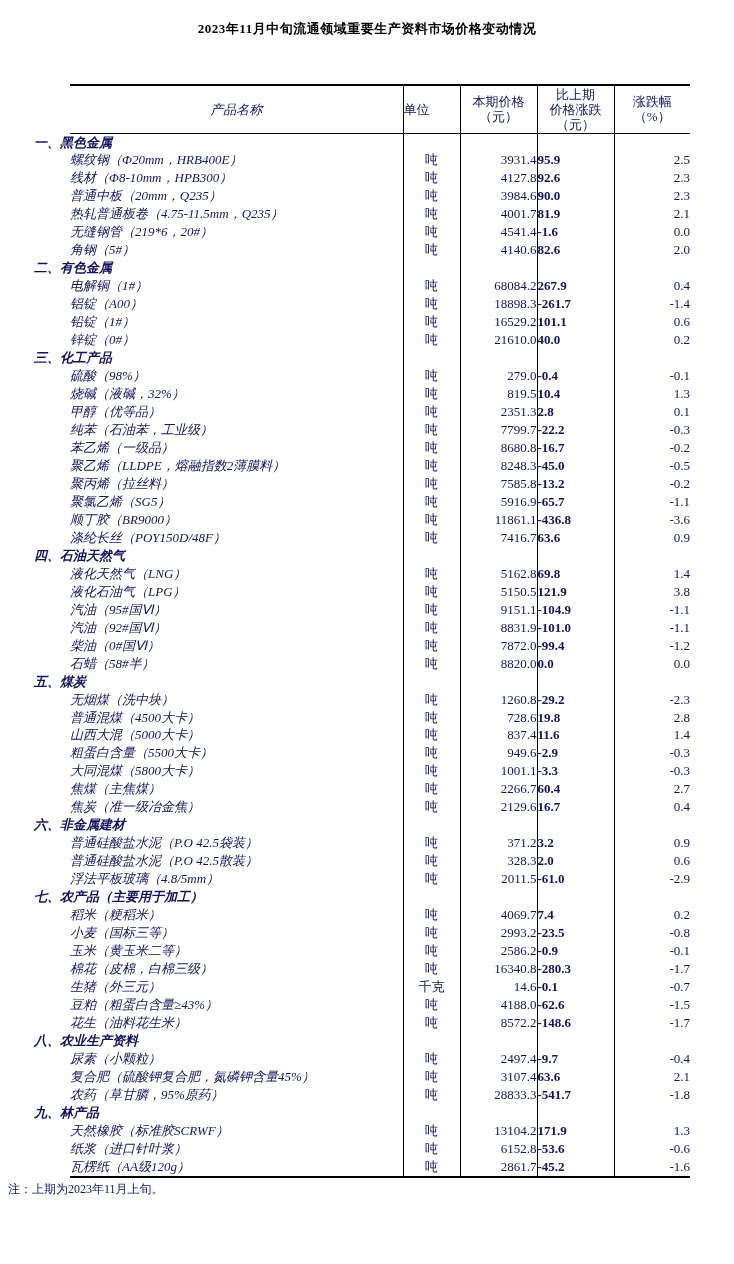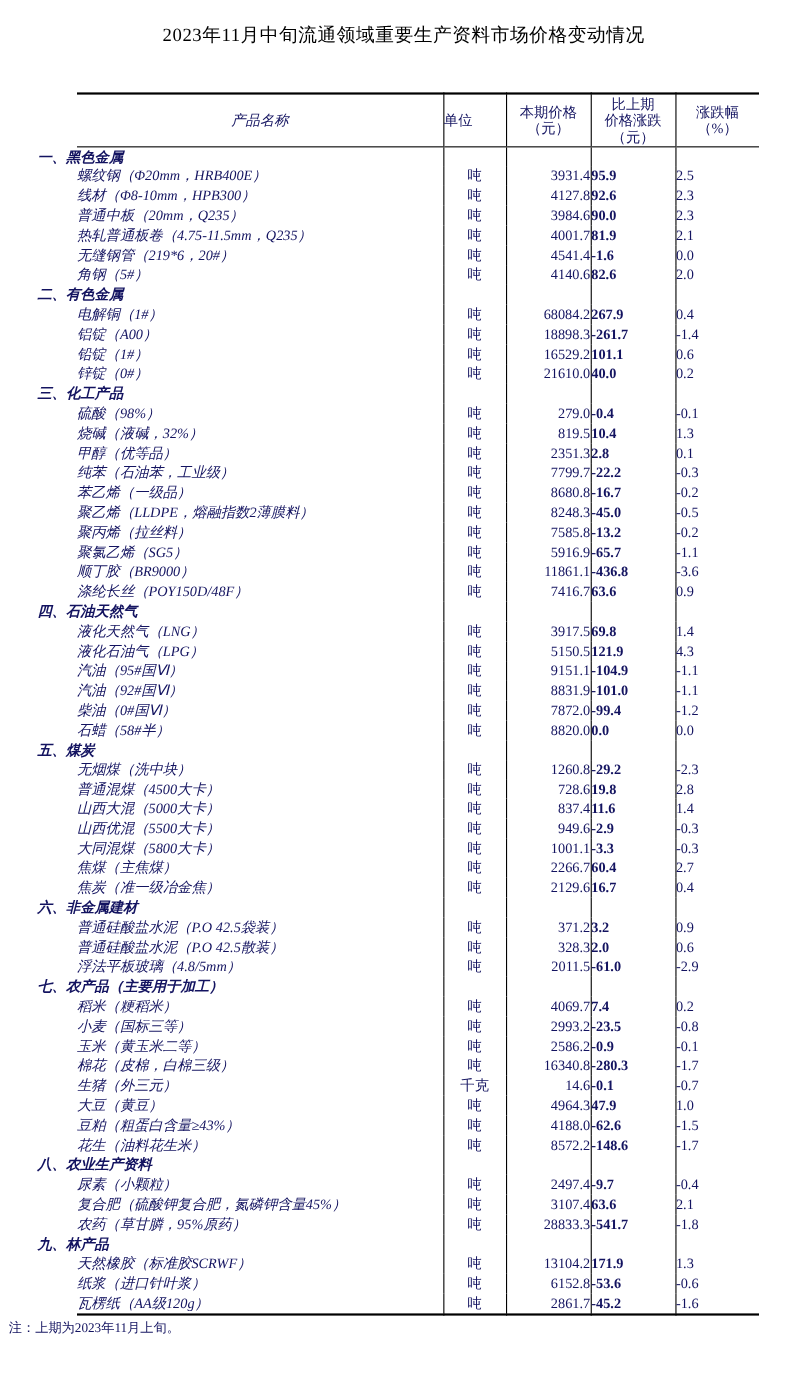--- a/index.html
+++ b/index.html
@@ -13,22 +13,22 @@
     position:relative;
     width:734px; height:1264px;
     background:#ffffff;
     overflow:hidden;
   }
   .doc-title {
     margin:0;
     padding-top:20px;
     height:22px;
     text-align:center;
-    font-size:17px;
-    font-weight:normal;
+    font-size:13px;
+    font-weight:bold;
     color:#000000;
     letter-spacing:0.5px;
   }
   table.price-table {
     margin-left:70px;
     margin-top:42px;
     width:620px;
     table-layout:fixed;
     border-collapse:collapse;
     border-top:2px solid #000000;
@@ -53,21 +53,21 @@
     vertical-align:middle;
     overflow:visible;
     white-space:nowrap;
   }
   
   .c-unit, .c-price, .c-change, .c-pct { border-left:1px solid #000000; }
   .c-product { text-align:left; padding-left:8px;font-style:italic; }
   .c-unit   { text-align:center; }
   .c-price  { text-align:right; padding-right:6px; }
   .c-change { text-align:left; padding-right:6px;font-weight:bold; }
-  .c-pct    { padding-right:5px; }
+  .c-pct    { text-align:right; padding-right:5px; }
   .section-name {
     font-weight:bold;
     margin-left:-36px; 
     display:inline-block;
   }
   .footnote {
     margin:0;
     padding-left:8px;
     padding-top:3px;
     font-size:12px;
@@ -267,30 +267,30 @@
         <tr>
           <td class="c-product"><span class="section-name">四、石油天然气</span></td>
           <td class="c-unit"></td>
           <td class="c-price"></td>
           <td class="c-change"></td>
           <td class="c-pct"></td>
         </tr>
         <tr>
           <td class="c-product">液化天然气（LNG）</td>
           <td class="c-unit">吨</td>
-          <td class="c-price">3917.5</td>
+          <td class="c-price">5162.8</td>
           <td class="c-change">69.8</td>
           <td class="c-pct">1.4</td>
         </tr>
         <tr>
           <td class="c-product">液化石油气（LPG）</td>
           <td class="c-unit">吨</td>
           <td class="c-price">5150.5</td>
           <td class="c-change">121.9</td>
-          <td class="c-pct">4.3</td>
+          <td class="c-pct">3.8</td>
         </tr>
         <tr>
           <td class="c-product">汽油（95#国Ⅵ）</td>
           <td class="c-unit">吨</td>
           <td class="c-price">9151.1</td>
           <td class="c-change">-104.9</td>
           <td class="c-pct">-1.1</td>
         </tr>
         <tr>
           <td class="c-product">汽油（92#国Ⅵ）</td>
@@ -335,21 +335,21 @@
           <td class="c-pct">2.8</td>
         </tr>
         <tr>
           <td class="c-product">山西大混（5000大卡）</td>
           <td class="c-unit">吨</td>
           <td class="c-price">837.4</td>
           <td class="c-change">11.6</td>
           <td class="c-pct">1.4</td>
         </tr>
         <tr>
-          <td class="c-product">山西优混（5500大卡）</td>
+          <td class="c-product">粗蛋白含量（5500大卡）</td>
           <td class="c-unit">吨</td>
           <td class="c-price">949.6</td>
           <td class="c-change">-2.9</td>
           <td class="c-pct">-0.3</td>
         </tr>
         <tr>
           <td class="c-product">大同混煤（5800大卡）</td>
           <td class="c-unit">吨</td>
           <td class="c-price">1001.1</td>
           <td class="c-change">-3.3</td>
@@ -431,27 +431,20 @@
           <td class="c-price">16340.8</td>
           <td class="c-change">-280.3</td>
           <td class="c-pct">-1.7</td>
         </tr>
         <tr>
           <td class="c-product">生猪（外三元）</td>
           <td class="c-unit">千克</td>
           <td class="c-price">14.6</td>
           <td class="c-change">-0.1</td>
           <td class="c-pct">-0.7</td>
-        </tr>
-        <tr>
-          <td class="c-product">大豆（黄豆）</td>
-          <td class="c-unit">吨</td>
-          <td class="c-price">4964.3</td>
-          <td class="c-change">47.9</td>
-          <td class="c-pct">1.0</td>
         </tr>
         <tr>
           <td class="c-product">豆粕（粗蛋白含量≥43%）</td>
           <td class="c-unit">吨</td>
           <td class="c-price">4188.0</td>
           <td class="c-change">-62.6</td>
           <td class="c-pct">-1.5</td>
         </tr>
         <tr>
           <td class="c-product">花生（油料花生米）</td>

